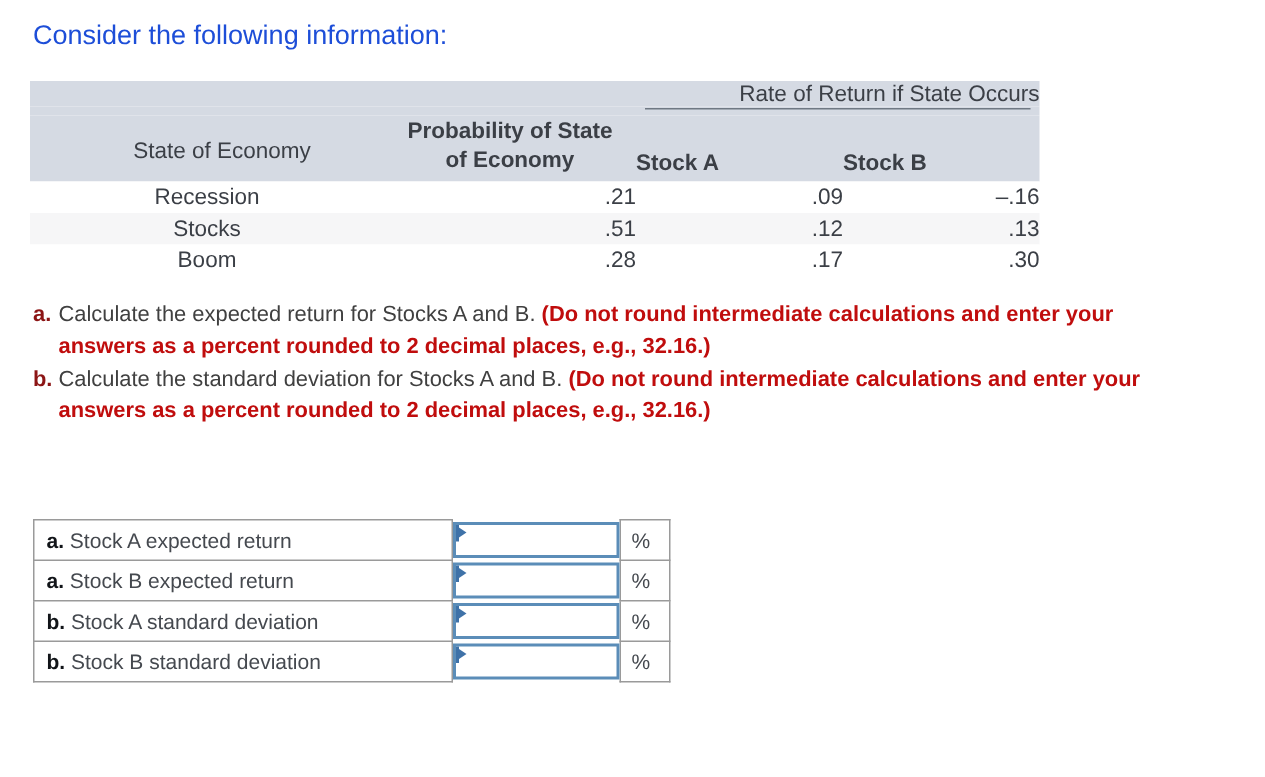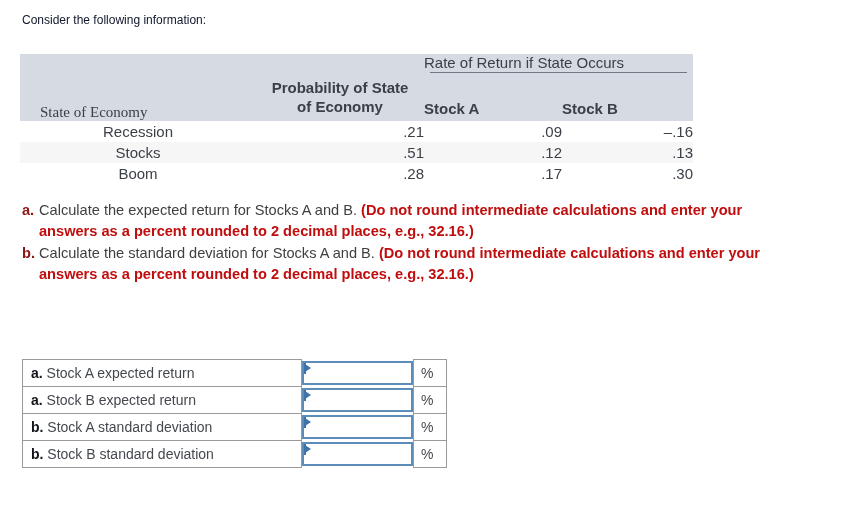--- a/index.html
+++ b/index.html
@@ -14,22 +14,22 @@
     font-family: "Liberation Sans", sans-serif;
     color: #3a3f47;
     overflow: hidden;
   }
 
   
   .intro {
     position: absolute;
     left: 22px;
     top: 13px;
-    font-size: 12px;
-    color: #0f172a;
+    font-size: 18px;
+    color: #1d4ed8;
     white-space: nowrap;
   }
 
   
   .data-table-wrap {
     position: absolute;
     left: 20px;
     top: 54px;
     width: 673px;
   }
@@ -40,41 +40,40 @@
     color: #3b3f46;
   }
   table.data-table thead tr {
     background: #d5dae3;
   }
   .hdr-spacer td {
     height: 16px;
     padding: 0;
   }
   .hdr-group-label {
-    text-align: left;
+    text-align: right;
     font-weight: normal;
     padding: 1px 0 2px 0;
     vertical-align: bottom;
     white-space: nowrap;
   }
   .hdr-rule-cell {
     padding: 0;
   }
   .hdr-rule {
     height: 1px;
     background: #6f7883;
     margin: 1px 6px 4px 6px;
   }
   th.col-state {
-    text-align: left;
+    text-align: center;
     font-weight: normal;
-    padding: 2px 0 0 20px;
+    padding: 2px 0 12px 20px;
     vertical-align: bottom;
     white-space: nowrap;
-    font-family: Liberation Serif, serif;
   }
   th.col-prob {
     text-align: center;
     font-weight: bold;
     padding: 2px 0 4px 0;
     vertical-align: bottom;
     white-space: nowrap;
     line-height: 1.25;
   }
   th.col-ret {
@@ -136,21 +135,21 @@
   }
   .q-emph {
     color: #c00d0d;
     font-weight: bold;
   }
 
   
   .answer-table {
     position: absolute;
     left: 22px;
-    top: 359px;
+    top: 346px;
     width: 424px;
     border-collapse: collapse;
     font-size: 14px;
     color: #45494f;
     table-layout: fixed;
     padding-left: 48px;
   }
   .answer-table td {
     border: 1px solid #9a9a9a;
     height: 26px;

